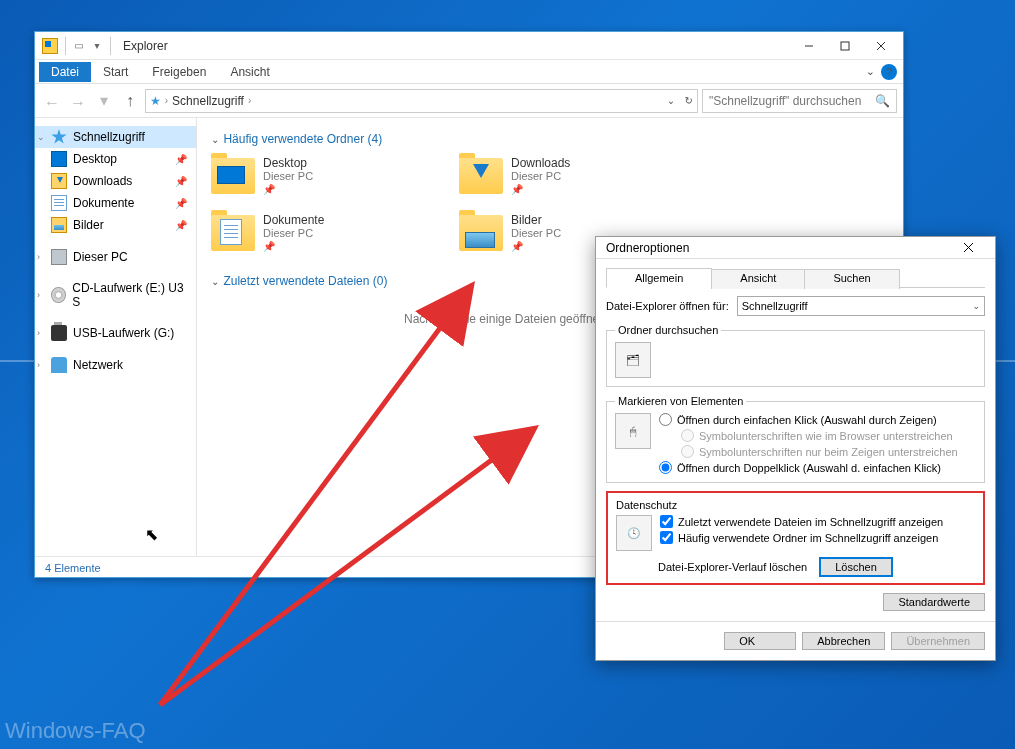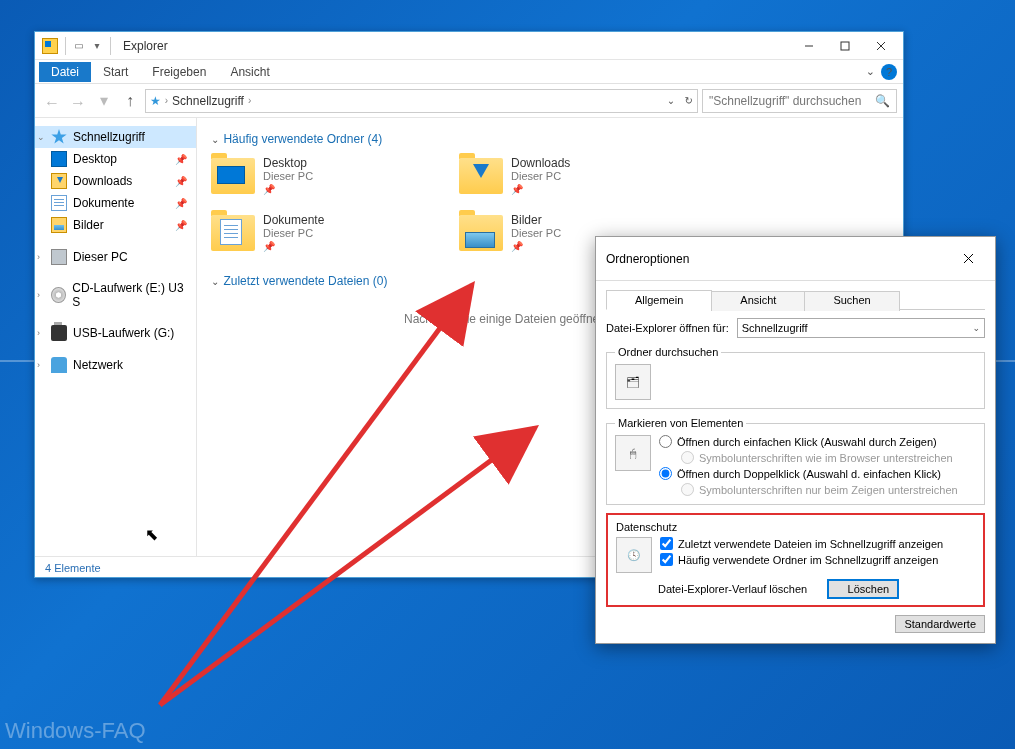--- a/index.html
+++ b/index.html
@@ -72,21 +72,21 @@
 .folder-icon.bilder .fi-over{position:absolute;left:6px;bottom:3px;width:30px;height:16px;background:linear-gradient(#7ec8ee,#3a8fc8);border:1px solid #2a6fa0;}
 .folder-txt { display:flex; flex-direction:column;}
 .folder-txt .name{font-size:12px;}
 .folder-txt .sub{font-size:11px;color:#777;}
 .folder-txt .pin{font-size:10px;color:#888;margin-top:2px;}
 .empty-msg { color:#777; text-align:center; margin-top:24px; font-size:12px;}
 .statusbar { height:22px; border-top:1px solid #e5e5e5; display:flex; align-items:center; padding:0 10px; font-size:11px; color:#2a6fb5;}
 
 
 .dialog { position:absolute; left:595px; top:236px; width:401px; background:#fff; border:1px solid #9a9a9a; box-shadow:0 4px 18px rgba(0,0,0,0.4); z-index:20;}
-.dlg-title { height:44px; display:flex; align-items:center; padding:0 10px; font-size:12px; border-bottom:1px solid #ddd;}
+.dlg-title { height:22px; display:flex; align-items:center; padding:0 10px; font-size:12px; border-bottom:1px solid #ddd;}
 .dlg-close { margin-left:auto; width:34px; height:24px; display:flex; align-items:center; justify-content:center;}
 .dlg-body { padding:8px 10px 10px; font-size:11px; color:#000;}
 .tabstrip { display:flex; border-bottom:1px solid #ccc; margin-bottom:8px;}
 .tab { padding:3px 28px; border:1px solid #ccc; border-bottom:none; background:#fff; margin-right:-1px; position:relative; top:1px;}
 .tab.active { background:#fff; border-bottom:1px solid #fff;}
 .tab:not(.active){ background:#f4f4f4; top:2px; padding-top:2px; padding-bottom:2px;}
 .row { display:flex; align-items:center; gap:8px; margin:4px 0 8px;}
 .row label { white-space:nowrap;}
 .select { flex:1; height:20px; border:1px solid #aaa; background:#fff; display:flex; align-items:center; padding:0 4px; font-size:11px;}
 .select .dd { margin-left:auto; font-size:9px; color:#555;}
@@ -94,22 +94,22 @@
 legend { font-size:11px; padding:0 3px;}
 .fsrow { display:flex; gap:8px;}
 .fs-icon { width:36px; height:36px; border:1px solid #bbb; background:#f4f4f4; display:flex; align-items:center; justify-content:center; flex-shrink:0;}
 .fs-opts { flex:1; display:flex; flex-direction:column; gap:3px;}
 .opt { display:flex; align-items:center; gap:5px;}
 .opt.sub { padding-left:22px;}
 .opt input[type=radio],.opt input[type=checkbox]{margin:0;}
 .opt.disabled { color:#999;}
 .privacy-box { border:2px solid #e03030; padding:6px 8px; margin-bottom:8px; position:relative;}
 .privacy-box .lbl { font-size:11px; margin-bottom:4px;}
-.clear-row { display:flex; align-items:center; gap:20px; margin-top:6px; padding-left:42px;}
-.btn { border:1px solid #adadad; background:#e1e1e1; padding:2px 8px; font-size:11px; min-width:72px; text-align:right;}
+.clear-row { display:flex; align-items:center; gap:12px; margin-top:6px; padding-left:42px;}
+.btn { border:1px solid #adadad; background:#e1e1e1; padding:2px 14px; font-size:11px; min-width:72px; text-align:left;}
 .btn.primary { border:2px solid #0078d7;}
 .btn.disabled { color:#a0a0a0;}
 .btn-row { display:flex; justify-content:flex-end; gap:6px; margin-top:4px;}
 .dlg-footer { border-top:1px solid #ddd; padding:10px; display:flex; justify-content:flex-end; gap:6px;}
 .cursor { position:absolute; left:145px; top:525px; font-size:16px; color:#000; z-index:60;}
 </style>
 </head>
 <body>
 
 <div class="explorer">
@@ -320,27 +320,27 @@
         <div class="fs-icon">🖱</div>
         <div class="fs-opts">
           <label class="opt">
               <input type="radio" style="">
               <span>Öffnen durch einfachen Klick (Auswahl durch Zeigen)</span>
             </label>
           <label class="opt sub disabled">
               <input type="radio" disabled="" style="">
               <span>Symbolunterschriften wie im Browser unterstreichen</span>
             </label>
+          <label class="opt sub disabled">
+              <input type="radio" disabled="" style="">
+              <span>Symbolunterschriften nur beim Zeigen unterstreichen</span>
+            </label>
           <label class="opt">
               <input type="radio" checked="" style="">
               <span>Öffnen durch Doppelklick (Auswahl d. einfachen Klick)</span>
-            </label>
-          <label class="opt sub disabled">
-              <input type="radio" disabled="" style="">
-              <span>Symbolunterschriften nur beim Zeigen unterstreichen</span>
             </label>
         </div>
       </div>
     </fieldset>
     <div class="privacy-box">
       <div class="lbl">Datenschutz</div>
       <div class="fsrow">
         <div class="fs-icon">🕓</div>
         <div class="fs-opts">
           <label class="opt">
@@ -355,20 +355,25 @@
       </div>
       <div class="clear-row">
         <span>Datei-Explorer-Verlauf löschen</span>
         <div class="btn primary">Löschen</div>
       </div>
     </div>
     <div class="btn-row">
       <div class="btn">Standardwerte</div>
     </div>
   </div>
+  <div class="dlg-footer">
+    <div class="btn">OK</div>
+    <div class="btn">Abbrechen</div>
+    <div class="btn disabled">Übernehmen</div>
+  </div>
 </div>
 
 <svg class="arrows" width="1015" height="749">
   <defs>
       <marker id="ah" markerWidth="14" markerHeight="14" refX="11" refY="6" orient="auto">
         <path d="M0,0 L12,6 L0,12 Z" fill="#e03030"></path>
       </marker>
     </defs>
   <line x1="160" y1="705" x2="472" y2="285" stroke="#e03030" stroke-width="5" marker-end="url(#ah)"></line>
   <line x1="160" y1="705" x2="535" y2="428" stroke="#e03030" stroke-width="5" marker-end="url(#ah)"></line>

